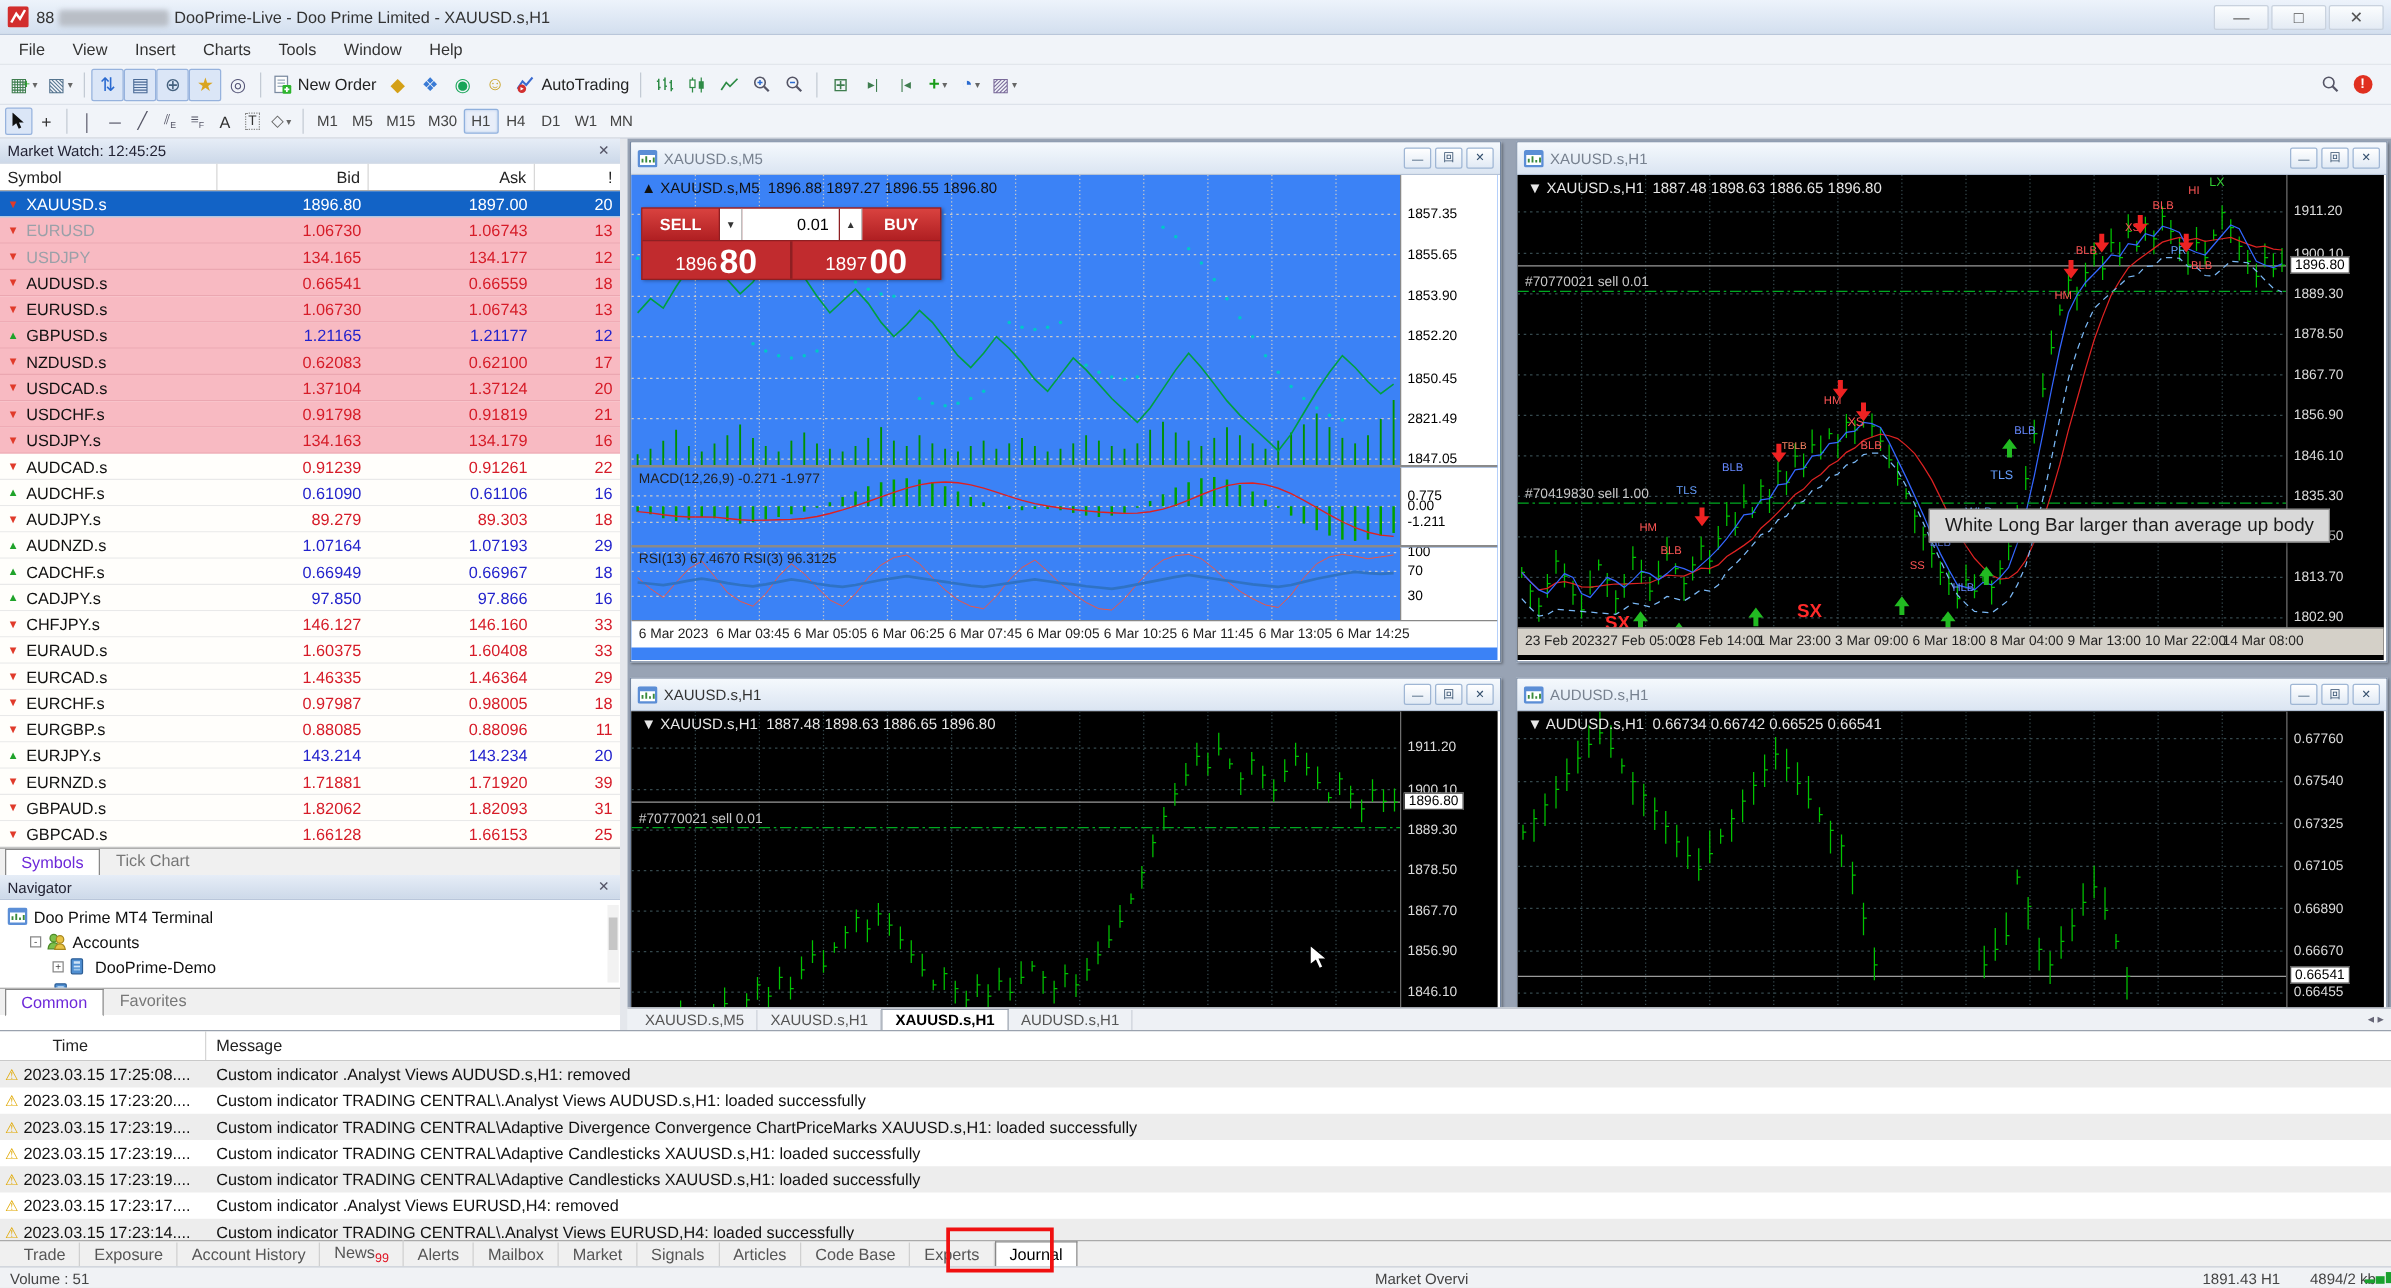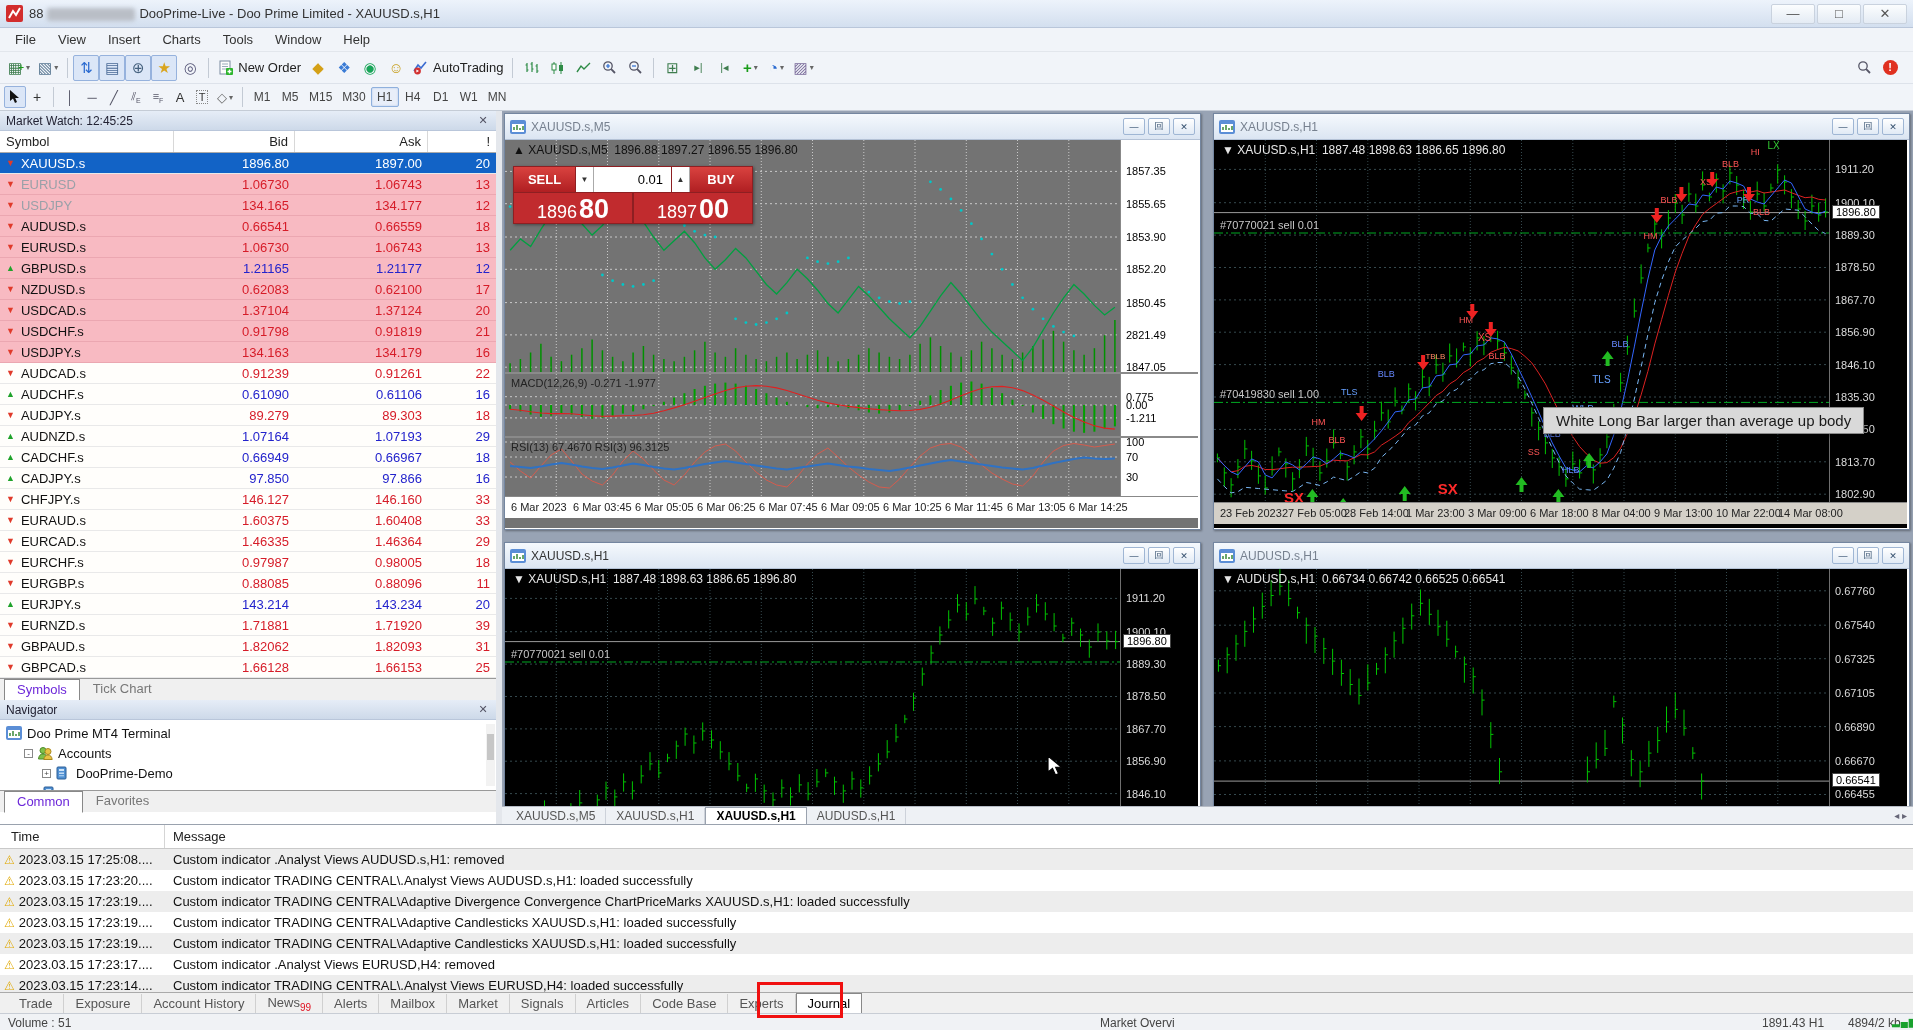--- a/index.html
+++ b/index.html
@@ -75,21 +75,21 @@
   .mdi { position:absolute; left:502px; top:111px; width:1411px; height:695px; background:#98a3b4; overflow:hidden; }
   .cwin { position:absolute; width:697px; height:417px; border:1px solid #7486a0; background:#fff;
     box-shadow:1px 1px 2px rgba(0,0,0,.35); }
   .cw-title { height:26px; background:linear-gradient(#f5f9fd,#dbe5f2); border-bottom:1px solid #b4c2d6;
     display:flex; align-items:center; padding:0 5px; }
   .cw-title .txt { font-size:12px; color:#77818f; margin-left:5px; }
   .cw-btns { margin-left:auto; display:flex; }
   .cw-btn { width:22px; height:17px; border:1px solid #9fb6d4; background:linear-gradient(#fff,#e1eaf5);
     border-radius:2px; margin-left:3px; font-size:9px; color:#35506e; display:flex; align-items:center; justify-content:center; }
   .cw-body { position:relative; width:693px; height:388px; overflow:hidden; background:#000; }
-  .cw-body.white { background:#737373;padding-left:28px; }
+  .cw-body.white { background:#3b82f6;padding-left:28px; }
   .ohlc { position:absolute; left:8px; top:3px; font-size:12px; z-index:6; white-space:pre; }
   .ohlc.onblack { color:#e6e6e6; } .ohlc.onwhite { color:#111; }
   .pane-svg { position:absolute; left:0; display:block; }
   .pane-sep { position:absolute; left:0; width:693px; height:2px; background:#8a8a8a; }
   .scalecol { position:absolute; left:615px; width:78px; overflow:hidden; font-size:11px; }
   .scalecol.black { background:#000; border-left:1px solid #6f6f6f; color:#dcdcdc; }
   .scalecol.white { background:#fff; border-left:1px solid #888; color:#000; }
   .scalecol .slabel { position:absolute; left:5px; }
   .scalecol .sbox { position:absolute; left:2px; background:#fff; color:#000; padding:0 3px; border:1px solid #444; }
   .axis { position:absolute; left:0; width:693px; height:22px; font-size:11px; overflow:hidden; }
@@ -104,33 +104,33 @@
   .tp-row1 { display:flex; height:25px; }
   .tp-btn { width:62px; background:linear-gradient(#d9423f,#b01f22); color:#fff; font-weight:bold;
     font-size:13px; display:flex; align-items:center; justify-content:center; border-right:1px solid #8e1f22; }
   .tp-spin { width:18px; background:#fff; border-right:1px solid #aaa; font-size:8px; color:#333;
     display:flex; align-items:center; justify-content:center; }
   .tp-lot { flex:1; background:#fff; color:#000; display:flex; align-items:center; justify-content:flex-end;
     padding-right:8px; font-size:13px; border-right:1px solid #8e1f22; }
   .tp-row2 { display:flex; height:31px; border-top:1px solid #8e1f22; }
   .tp-price { flex:1; color:#fff; display:flex; align-items:flex-end; justify-content:center; padding-bottom:1px; }
   .tp-price .big { font-size:27px; font-weight:bold; line-height:26px; }
-  .tp-price .smallf { font-size:18px; margin-right:2px; line-height:20px; }
+  .tp-price .smallf { font-size:15px; margin-right:2px; line-height:20px; }
   .tp-mid { width:2px; background:#8e1f22; }
 
   .mditabs { position:absolute; left:502px; top:806px; width:1411px; height:18px; background:#eef1f5;
     border-top:1px solid #b6bcc6; display:flex; align-items:center; padding-left:4px; font-size:12px; color:#555; }
   .mditab { padding:1px 10px; border-right:1px solid #cdd2da; }
   .mditab.active { background:#fff; color:#000; font-weight:bold; border:1px solid #9aa2ae; border-bottom:none; }
   .mdiarrows { margin-left:auto; margin-right:6px; color:#667; font-size:10px; }
 
   
   .terminal { position:absolute; left:0; top:824px; width:1913px; height:189px; background:#fff; border-top:1px solid #9aa2ae; }
   .j-head { height:24px; display:flex; border-bottom:1px solid #c9c9c9; align-items:center; color:#222; }
-  .j-head .c1 { width:165px; padding-left:11px; border-right:1px solid #d5d5d5; height:100%; display:flex; align-items:center;}
+  .j-head .c1 { width:165px; padding-left:42px; border-right:1px solid #d5d5d5; height:100%; display:flex; align-items:center;}
   .j-head .c2 { padding-left:8px; }
   .j-row { height:21px; display:flex; align-items:center; font-size:13px; color:#111; }
   .j-row:nth-child(odd) { background:#ededed; }
   .j-row .jt { width:165px; padding-left:4px; white-space:nowrap; display:flex; align-items:center; }
   .j-row .jm { padding-left:8px; white-space:nowrap; }
   .warnico { color:#e0a800; font-size:12px; margin-right:4px; }
   .termtabs { position:absolute; left:0; top:167px; width:100%; height:22px; background:#f0f0f0;
     border-top:1px solid #aaa; display:flex; align-items:center; padding-left:8px; color:#555; font-size:13px; }
   .termtab { padding:2px 11px; border-right:1px solid #d0d0d0; position:relative; white-space:nowrap; }
   .termtab.active { background:#fff; color:#000; border:1px solid #888; border-bottom-color:#fff; }

